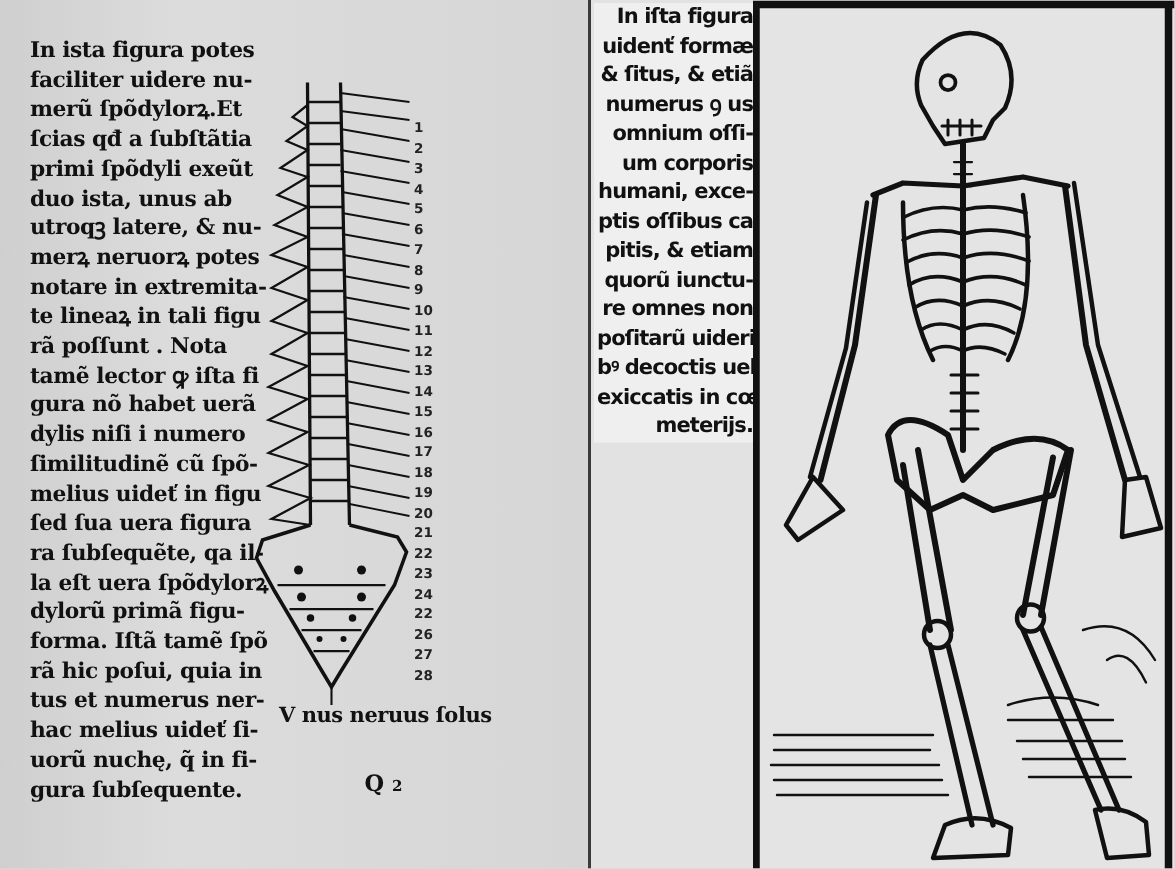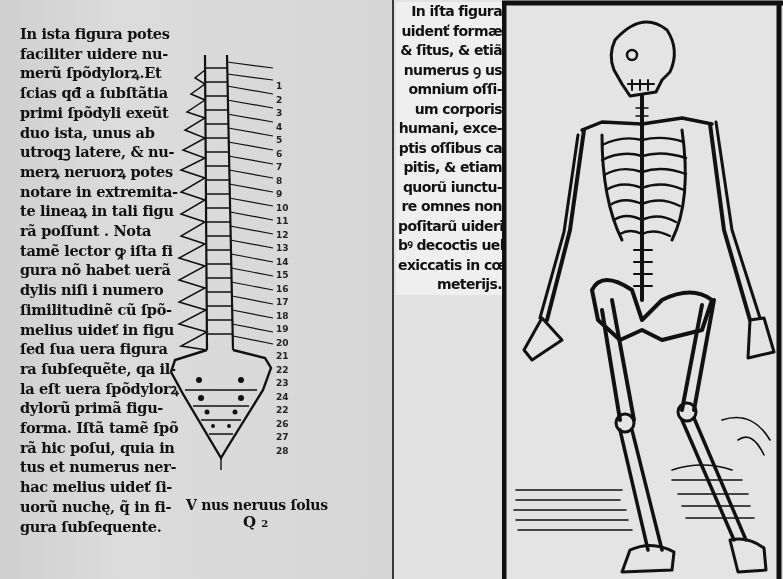--- a/index.html
+++ b/index.html
@@ -39,21 +39,20 @@
   }
   .spine svg { width:100%; height:100%; }
   .num-labels {
     position:absolute; left:276px; top:80px; font-size:9px; line-height:13.5px;
     font-family:"DejaVu Sans", sans-serif; font-weight:bold; color:#222;
   }
   .num-labels span { display:block; }
   .caption {
     position:absolute; left:186px; top:469px; font-size:14px; font-weight:bold;
     letter-spacing:-0.3px;
-    margin-top:28px;
   }
   .signature {
     position:absolute; left:243px; top:513px; font-size:15px; font-weight:bold;
   }
   .signature small { font-size:10px; }
 
   
   .woodcut {
     position:absolute; left:502px; top:0; width:281px; height:579px;
     background:#e4e4e4;

